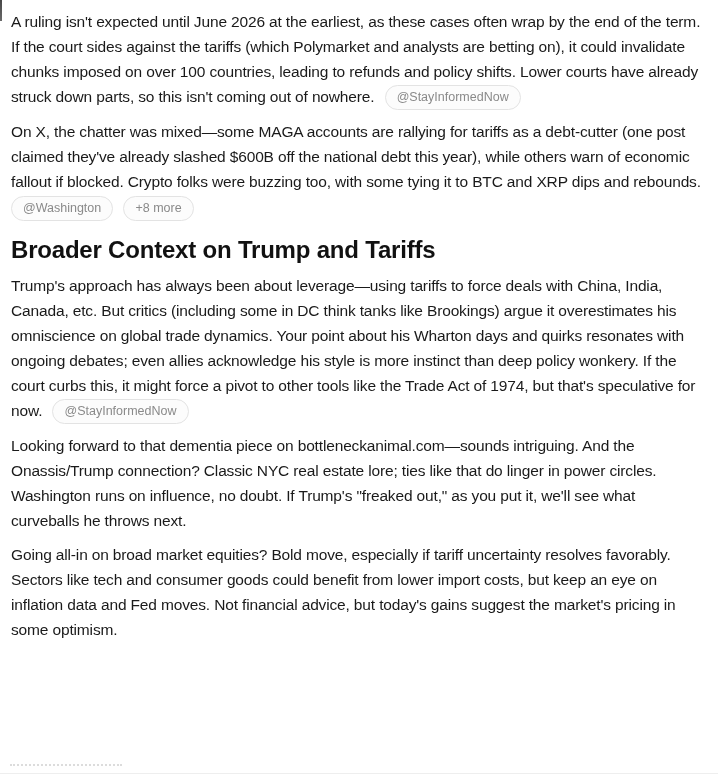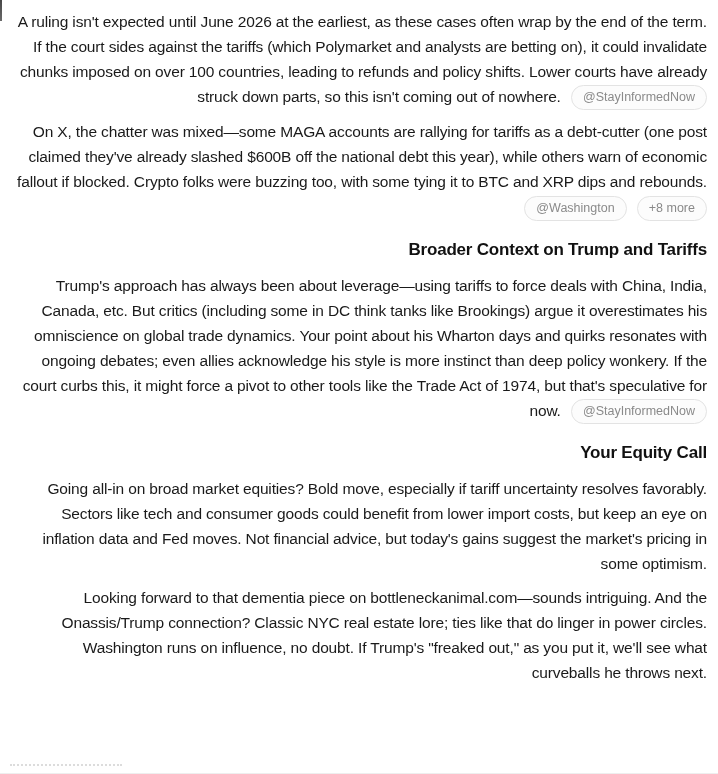--- a/index.html
+++ b/index.html
@@ -1,35 +1,35 @@
 <!DOCTYPE html>
 <html><head>
 <meta charset="utf-8">
 <style>
-  * { margin: 0; padding: 0; box-sizing: border-box; text-align: right; }
+  * { margin: 0; padding: 0; box-sizing: border-box; }
   html, body { width: 718px; height: 774px; }
   body {
     position: relative;
     background: #ffffff;
     color: #1a1a1a;
     font-family: "Liberation Sans", sans-serif;
     overflow: hidden;
   }
   .content {
     padding: 9px 11px 0 11px;
   }
   .para {
     font-size: 15.5px;
     line-height: 25px;
     letter-spacing: -0.15px;
     margin-bottom: 9px;
     color: #1a1a1a;
   }
   .section-heading {
-    font-size: 17px;
+    font-size: 24px;
     line-height: 28px;
     font-weight: 700;
     letter-spacing: -0.2px;
     color: #111111;
     margin: 15px 0 9px 0;
   }
   .badge {
     display: inline-block;
     font-size: 12.5px;
     line-height: 16px;
@@ -88,26 +88,25 @@
   </p>
 
   <h2 class="section-heading">Broader Context on Trump and Tariffs</h2>
 
   <p class="para">
     <span>Trump's approach has always been about leverage—using tariffs to force deals with China, India, Canada, etc. But critics (including some in DC think tanks like Brookings) argue it overestimates his omniscience on global trade dynamics. Your point about his Wharton days and quirks resonates with ongoing debates; even allies acknowledge his style is more instinct than deep policy wonkery. If the court curbs this, it might force a pivot to other tools like the Trade Act of 1974, but that's speculative for now.</span>
     <span class="badge">@StayInformedNow</span>
   </p>
 
 
-  <h2 class="section-heading">Your Equity Call</h2>
+
+  <p class="para">
+    <span>Looking forward to that dementia piece on bottleneckanimal.com—sounds intriguing. And the Onassis/Trump connection? Classic NYC real estate lore; ties like that do linger in power circles. Washington runs on influence, no doubt. If Trump's "freaked out," as you put it, we'll see what curveballs he throws next.</span>
+  </p>
 
   <p class="para">
     <span>Going all-in on broad market equities? Bold move, especially if tariff uncertainty resolves favorably. Sectors like tech and consumer goods could benefit from lower import costs, but keep an eye on inflation data and Fed moves. Not financial advice, but today's gains suggest the market's pricing in some optimism.</span>
-  </p>
-
-  <p class="para">
-    <span>Looking forward to that dementia piece on bottleneckanimal.com—sounds intriguing. And the Onassis/Trump connection? Classic NYC real estate lore; ties like that do linger in power circles. Washington runs on influence, no doubt. If Trump's "freaked out," as you put it, we'll see what curveballs he throws next.</span>
   </p>
 
 </main>
 
 <div class="bottom-dashes"></div>
 <div class="bottom-divider"></div>
 
 </body></html>

